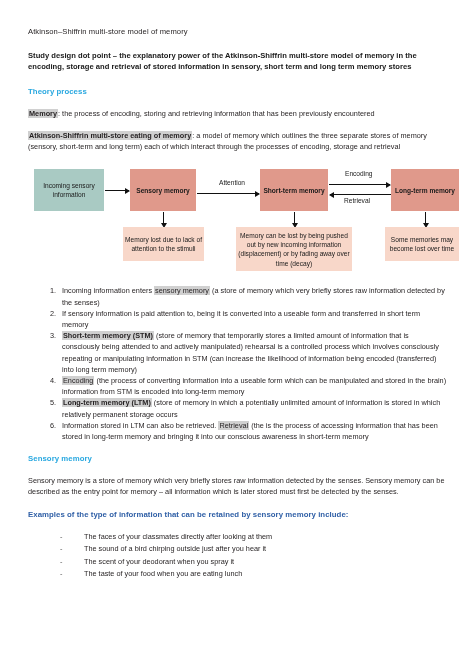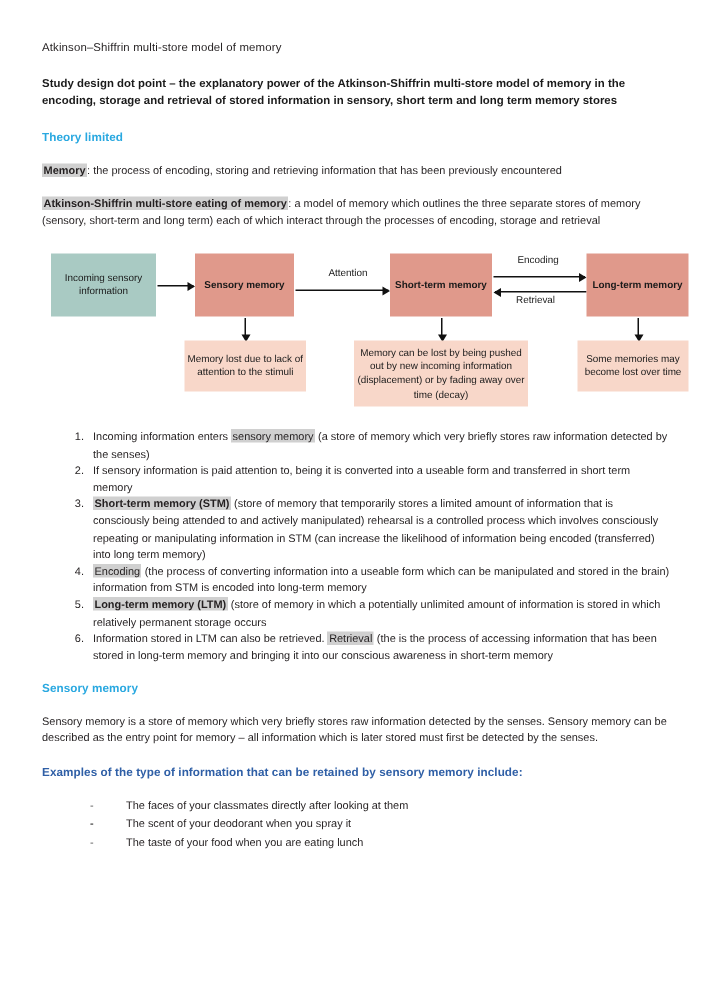--- a/index.html
+++ b/index.html
@@ -171,21 +171,21 @@
 </style>
 </head>
 <body>
 
 <div class="page">
 
   <div class="doc-title">Atkinson–Shiffrin multi-store model of memory</div>
 
   <div class="study-dot-point">Study design dot point – the explanatory power of the Atkinson-Shiffrin multi-store model of memory in the encoding, storage and retrieval of stored information in sensory, short term and long term memory stores</div>
 
-  <h2 class="section-heading">Theory limited</h2>
+  <h2 class="section-heading">Theory process</h2>
 
   <p class="body-text">
     <span class="hl">Memory</span><span>: the process of encoding, storing and retrieving information that has been previously encountered</span>
   </p>
 
   <p class="body-text">
     <span class="hl">Atkinson-Shiffrin multi-store eating of memory</span><span>: a model of memory which outlines the three separate stores of memory (sensory, short-term and long term) each of which interact through the processes of encoding, storage and retrieval</span>
   </p>
 
   <div class="diagram">
@@ -263,21 +263,21 @@
 
   <p class="body-text">Sensory memory is a store of memory which very briefly stores raw information detected by the senses. Sensory memory can be described as the entry point for memory – all information which is later stored must first be detected by the senses.</p>
 
   <h2 class="section-heading navy">Examples of the type of information that can be retained by sensory memory include:</h2>
 
   <ul class="dash-list">
     <li>
       <span class="dash">-</span><span>The faces of your classmates directly after looking at them</span>
     </li>
     <li>
-      <span class="dash">-</span>
+      <span class="dash">-</span><span>The sound of a bird chirping outside just after you hear it</span>
     </li>
     <li>
       <span class="dash">-</span><span>The scent of your deodorant when you spray it</span>
     </li>
     <li>
       <span class="dash">-</span><span>The taste of your food when you are eating lunch</span>
     </li>
   </ul>
 
 </div>

